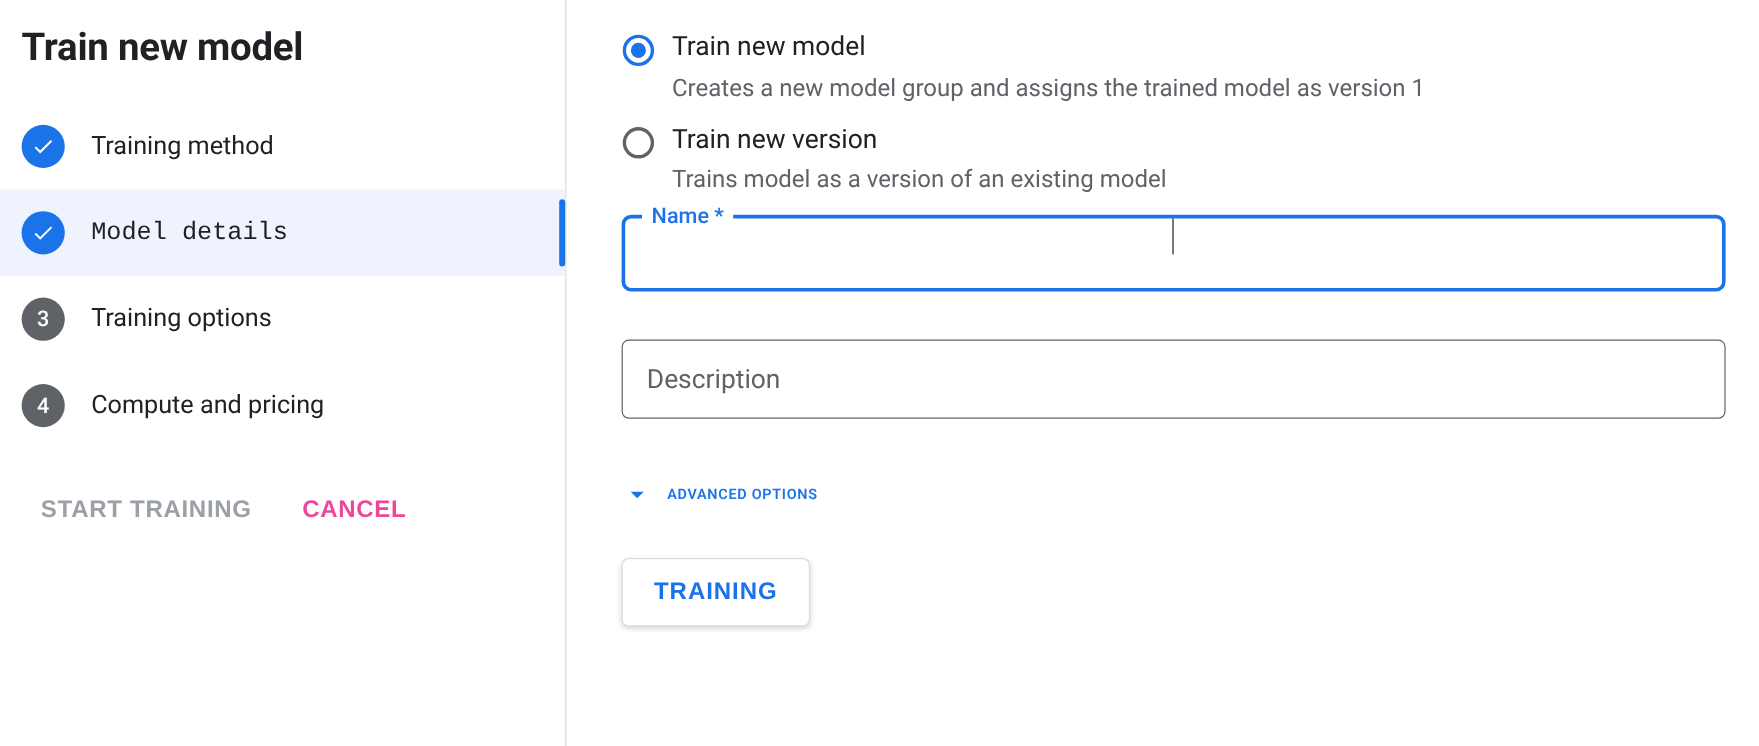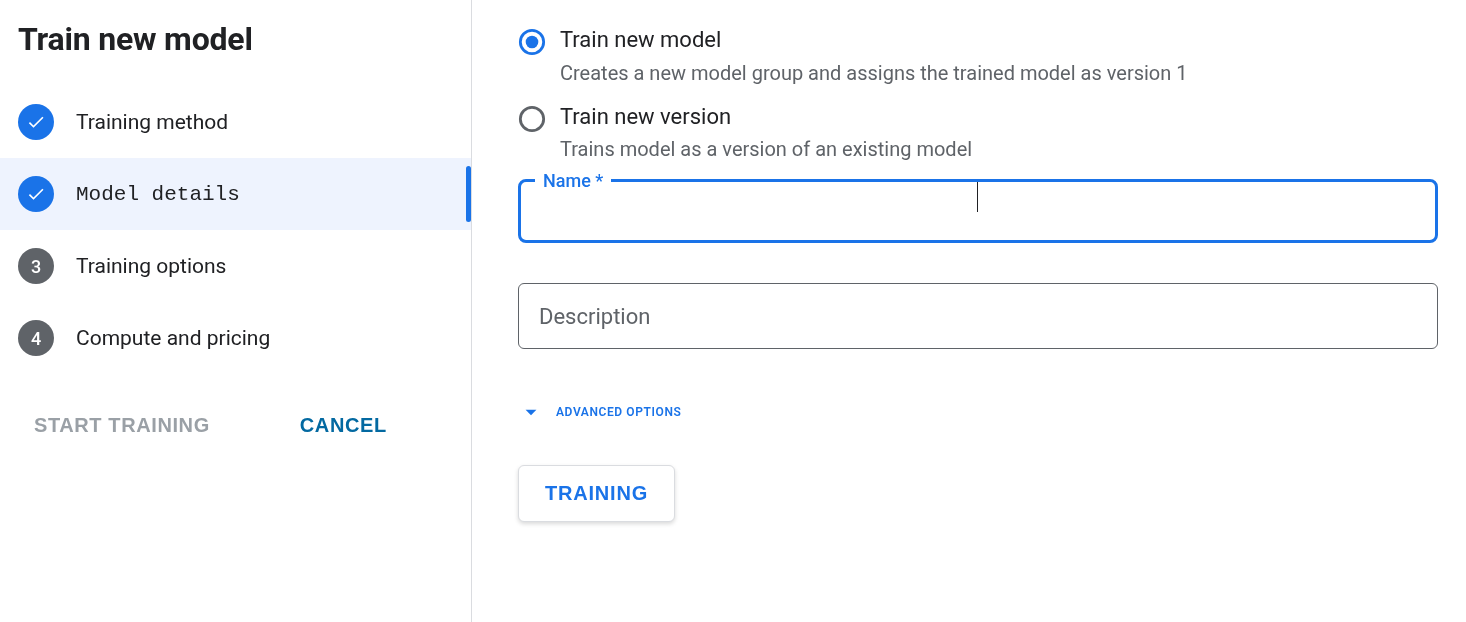--- a/index.html
+++ b/index.html
@@ -78,21 +78,21 @@
   .txt-btn {
     font-size: 20px;
     font-weight: 600;
     letter-spacing: .6px;
     background: none;
     border: none;
     cursor: pointer;
     padding: 0;
   }
   .txt-btn.disabled { color: #9aa0a6; cursor: default; }
-  .txt-btn.cancel   { color: #0369a1; margin-left: 48px; }
+  .txt-btn.cancel   { color: #ec4899; }
 
   
   .main {
     flex: 1;
     padding: 26px 28px 0 46px;
   }
   .radio-row {
     display: flex;
     align-items: flex-start;
     margin-bottom: 18px;

